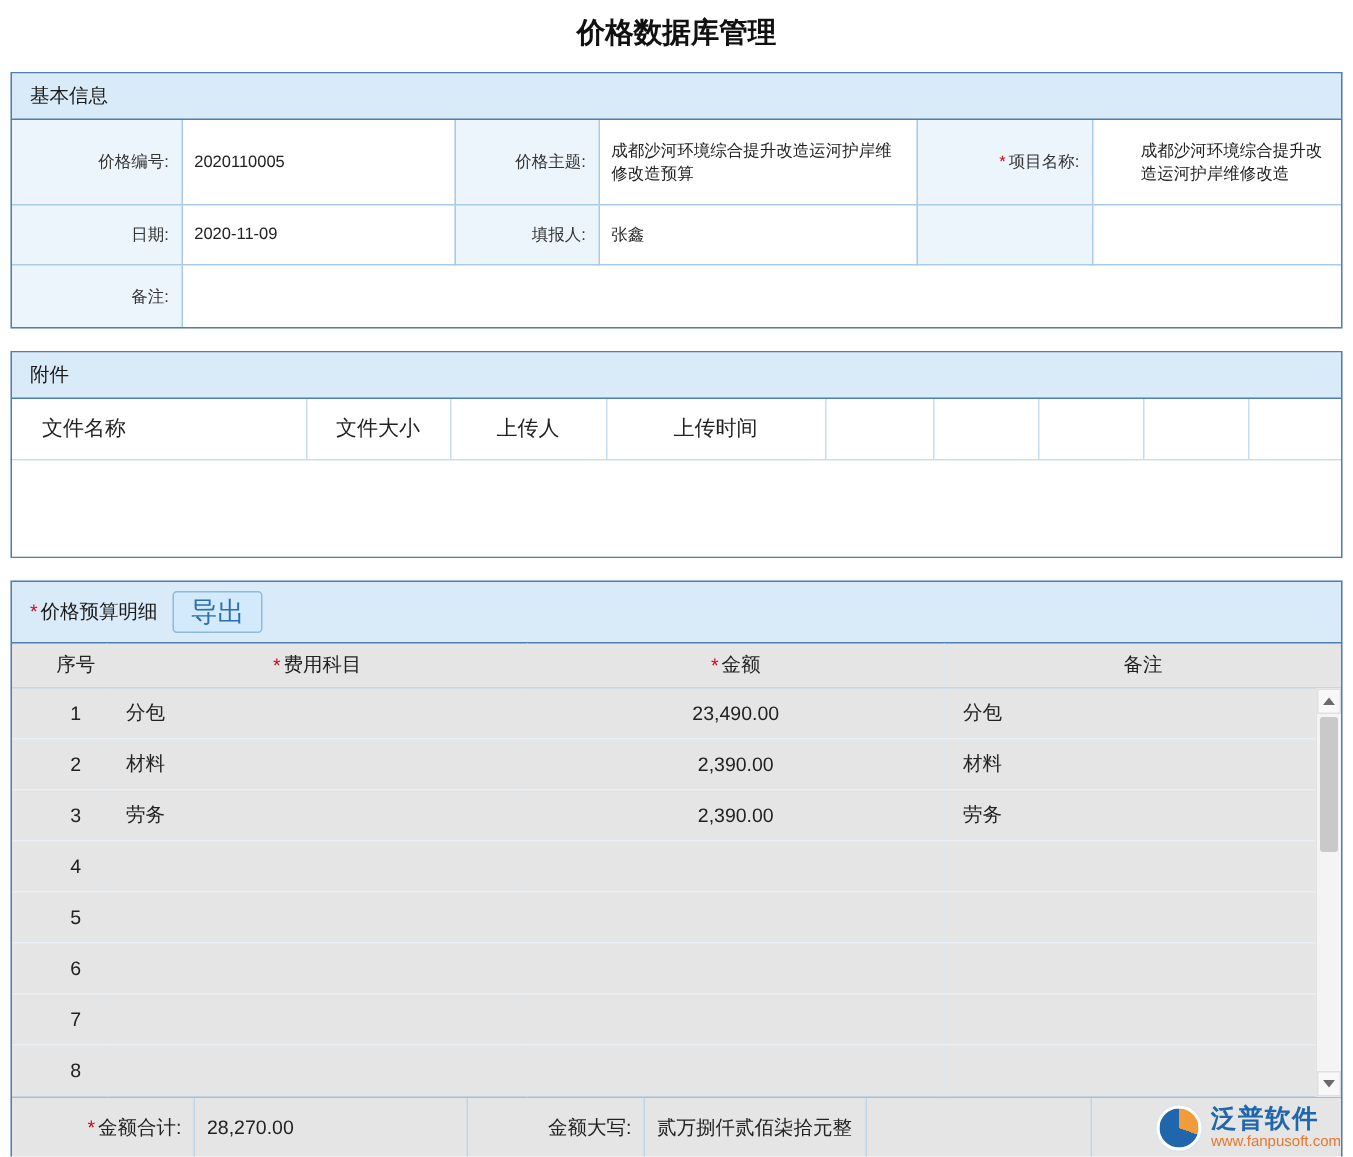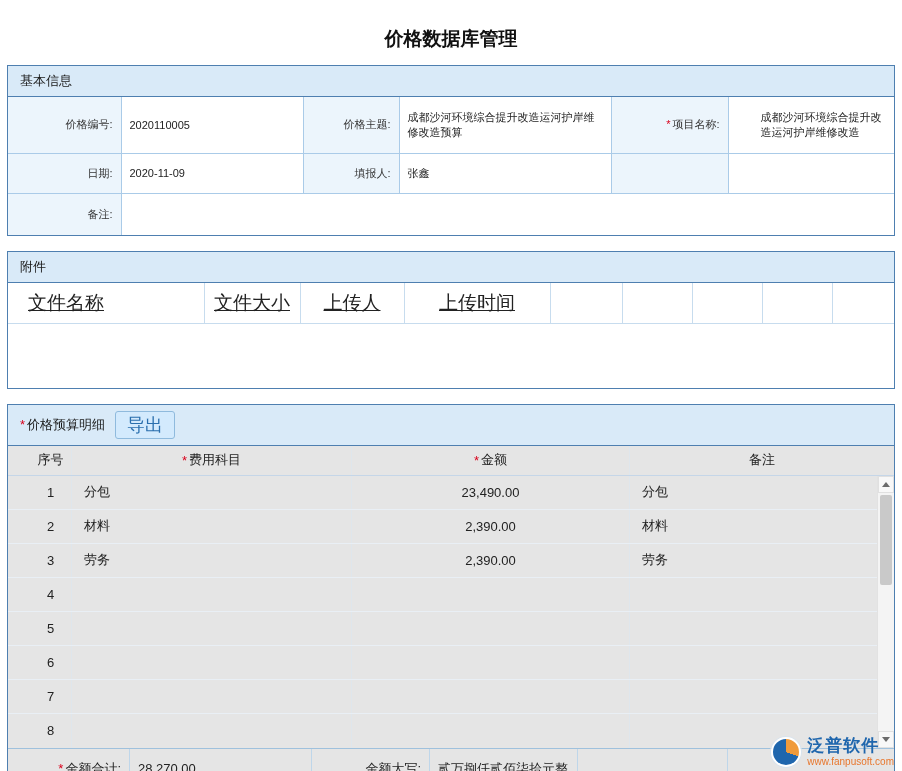--- a/index.html
+++ b/index.html
@@ -1,41 +1,41 @@
 <!DOCTYPE html>
 <html><head>
 <meta charset="utf-8">
 <style>
   * { box-sizing: border-box; margin: 0; padding: 0; }
   html, body { width: 902px; height: 771px; background: #fff; overflow: hidden;
     font-family: "Liberation Sans", "DejaVu Sans", sans-serif; }
   .page { position: relative; width: 902px; height: 771px; }
 
-  .title { text-align: center; font-size: 19px; font-weight: bold; color: #111; padding: 26px 0 13px; }
+  .title { text-align: center; font-size: 19px; font-weight: bold; color: #111; padding: 9px 0 13px; }
 
   .panel { margin: 0 7px 15px; border: 1px solid #4e7fb0; background: #e5e5e5; }
   .panel-hd { background: #d9eaf8; border-bottom: 1px solid #4e7fb0; padding: 6px 12px;
     font-size: 13px; color: #1a1a1a; display: flex; align-items: center; gap: 10px; }
 
   .req { color: #d9001b; margin-right: 2px; }
 
   
   table.info { width: 100%; border-collapse: collapse; font-size: 11px; color: #222; }
   table.info td { border: 1px solid #aacbe8; padding: 5px 8px; vertical-align: middle; background: #fff; }
   table.info td.lbl { background: #ecf5fc; text-align: right; white-space: nowrap; color: #333; }
   .w-l1 { width: 113px; } .w-v1 { width: 182px; } .w-l2 { width: 96px; }
   .w-v2 { width: 212px; } .w-l3 { width: 117px; }
   tr.r1 td { height: 56px; } tr.r2 td { height: 40px; } tr.r3 td { height: 42px; }
   table.info tr td:first-child { border-left: none; }
   table.info tr td:last-child { border-right: none; padding-left: 32px; }
   table.info tr:first-child td { border-top: none; }
   table.info tr:last-child td { border-bottom: none; }
 
   
-  table.attach { width: 100%; border-collapse: collapse; font-size: 19px; color: #222; text-decoration: underline; }
+  table.attach { width: 100%; border-collapse: collapse; font-size: 14px; color: #222; }
   table.attach td { border: 1px solid #c7dcee; border-top: none; height: 40px; text-align: center; background: #fff; }
   table.attach td:first-child { text-align: left; padding-left: 20px; border-left: none; }
   table.attach td:last-child { border-right: none; }
   .attach-body { height: 64px; background: #fff; }
 
   
   .export-btn { background: #d3eafd; border: 1px solid #8fbadd; color: #2a6fae;
     font-size: 18px; padding: 1px 11px; border-radius: 3px; cursor: pointer; }
   .dhead, .drow, .dfoot { display: flex; align-items: stretch; font-size: 13px; color: #222; }
   .dhead { height: 30px; border-bottom: 1px solid #c5d6e8; }

